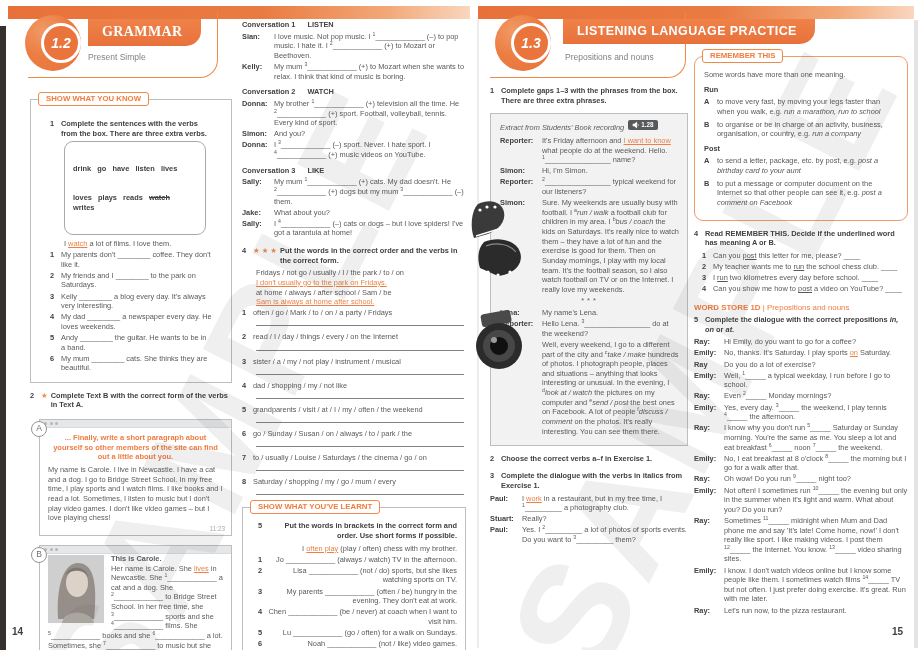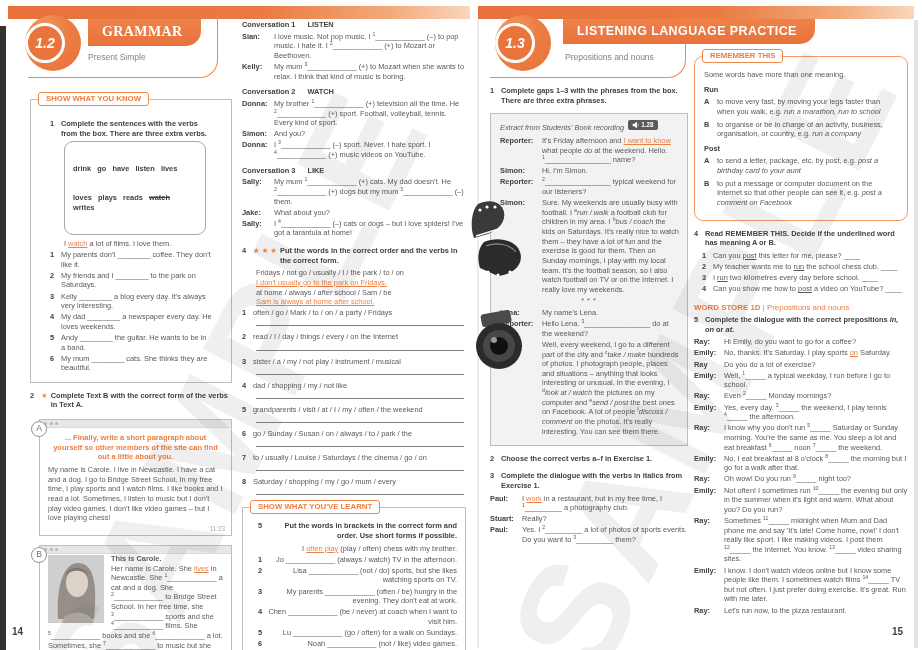--- a/index.html
+++ b/index.html
@@ -50,21 +50,21 @@
   .rem-word { font-weight:bold; color:#414042; margin:5px 0 2px; }
   .sense { display:flex; margin:3px 0; }
   .sense .letter { flex:none; width:13px; font-weight:bold; color:#414042; }
   .sense .txt { flex:1; }
   .ws-head { color:#F07C3F; margin:9px 0 2px; font-size:7.9px; }
   .ws-head .wsb { font-weight:bold; }
   .pagenum { position:absolute; font-weight:bold; color:#414042; font-size:10px; z-index:5; }
   .wm { position:absolute; font-size:150px; font-weight:bold; color:rgba(70,70,75,0.085); transform:translate(-50%,-50%) rotate(-63deg); white-space:nowrap; z-index:40; pointer-events:none; letter-spacing:8px; }
 
   .strip { position:absolute; top:6px; height:13px; background:linear-gradient(90deg,#E8713B 0%,#E97B42 55%,#F2A878 82%,#F9D6BE 100%); }
-  .badge-circle { position:absolute; width:56px; height:56px; border-radius:50%; background:radial-gradient(circle at 32% 28%, #F09A66 0%, #EC7E42 45%, #E8713B 100%); display:flex; align-items:center; justify-content:flex-start; z-index:3; }
+  .badge-circle { position:absolute; width:56px; height:56px; border-radius:50%; background:radial-gradient(circle at 32% 28%, #F09A66 0%, #EC7E42 45%, #E8713B 100%); display:flex; align-items:center; justify-content:flex-end; z-index:3; }
   .badge-inner { width:40px; height:40px; border-radius:50%; background:#E9743C; border:3px solid #fff; color:#fff; font-weight:bold; font-style:italic; font-size:14px; display:flex; align-items:center; justify-content:center; }
   .banner { position:absolute; background:linear-gradient(180deg,#EF8248 0%,#E8713B 100%); color:#fff; font-weight:bold; border-radius:0 0 15px 0; padding:5px 18px 6px 14px; letter-spacing:0.4px; z-index:2; white-space:nowrap; }
   .subtitle { position:absolute; color:#808285; font-size:8.5px; }
   .hframe { position:absolute; border-right:1.6px solid #F08A4B; border-bottom:1.6px solid #F08A4B; border-radius:0 0 18px 0; z-index:1; }
   #edge-left { position:absolute; left:0; top:26px; width:6px; height:624px; background:#35312F; }
   #edge-right { position:absolute; left:914px; top:20px; width:4px; height:628px; background:#E4E4E4; }
   #divider { position:absolute; left:477px; top:20px; width:2px; height:628px; background:#ECECEC; }
   .bootsimg { position:absolute; left:-23px; top:84px; z-index:3; }
   .lensimg { position:absolute; left:-18px; top:196px; z-index:3; }
 </style>

